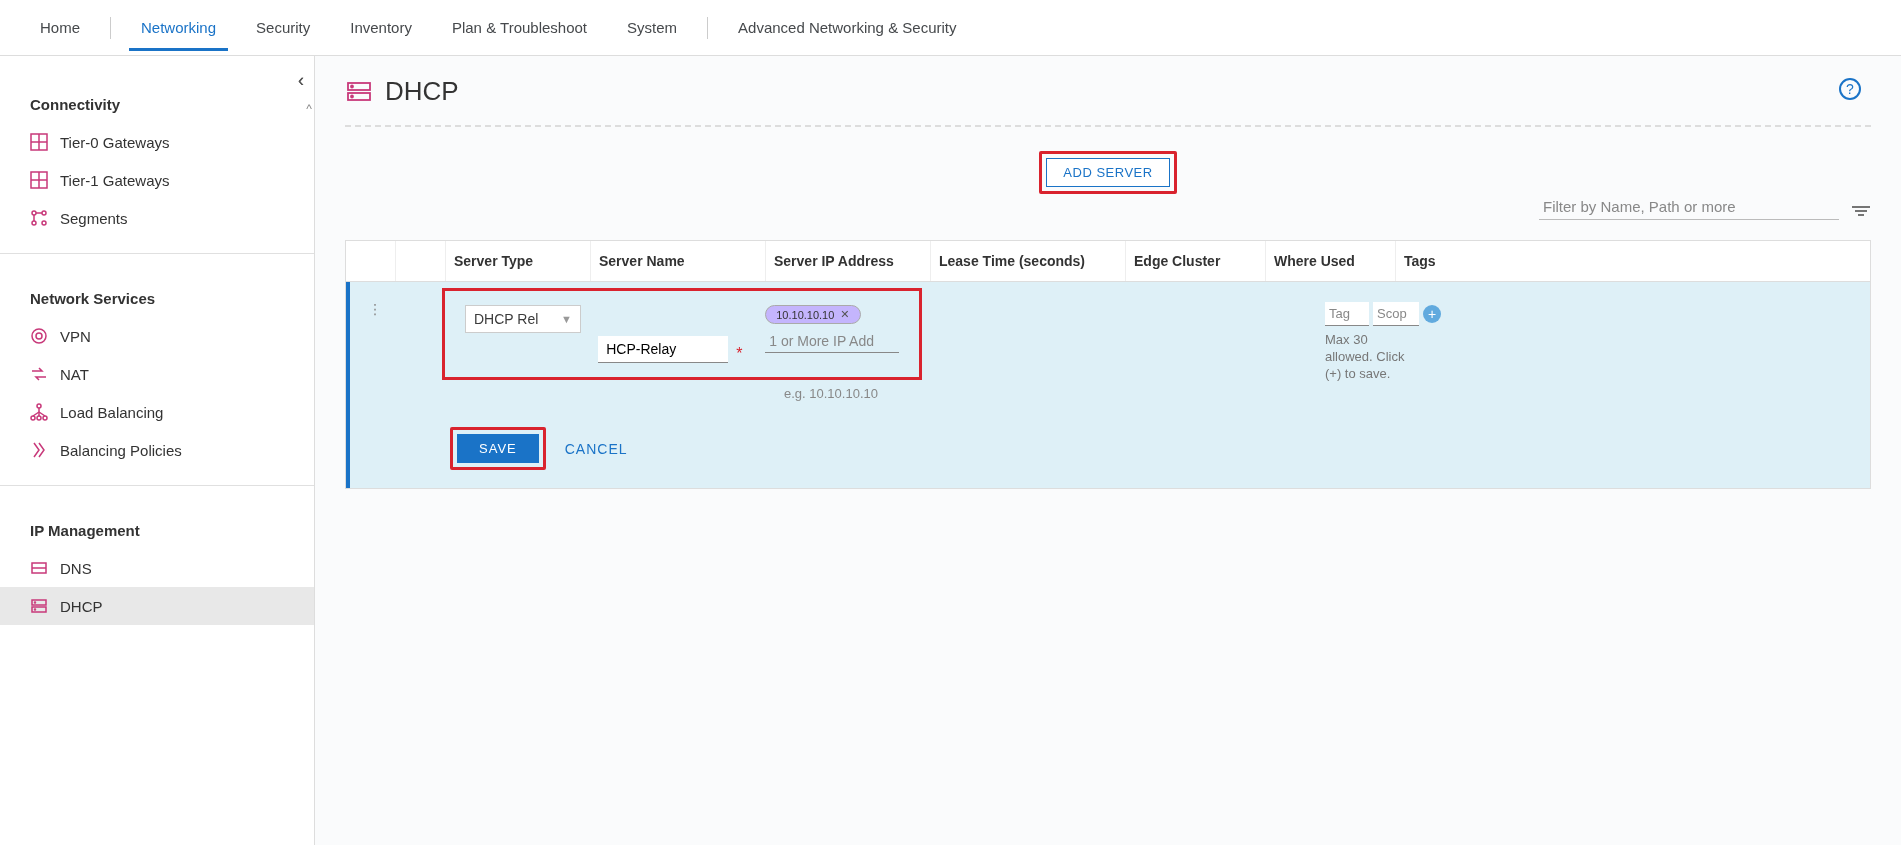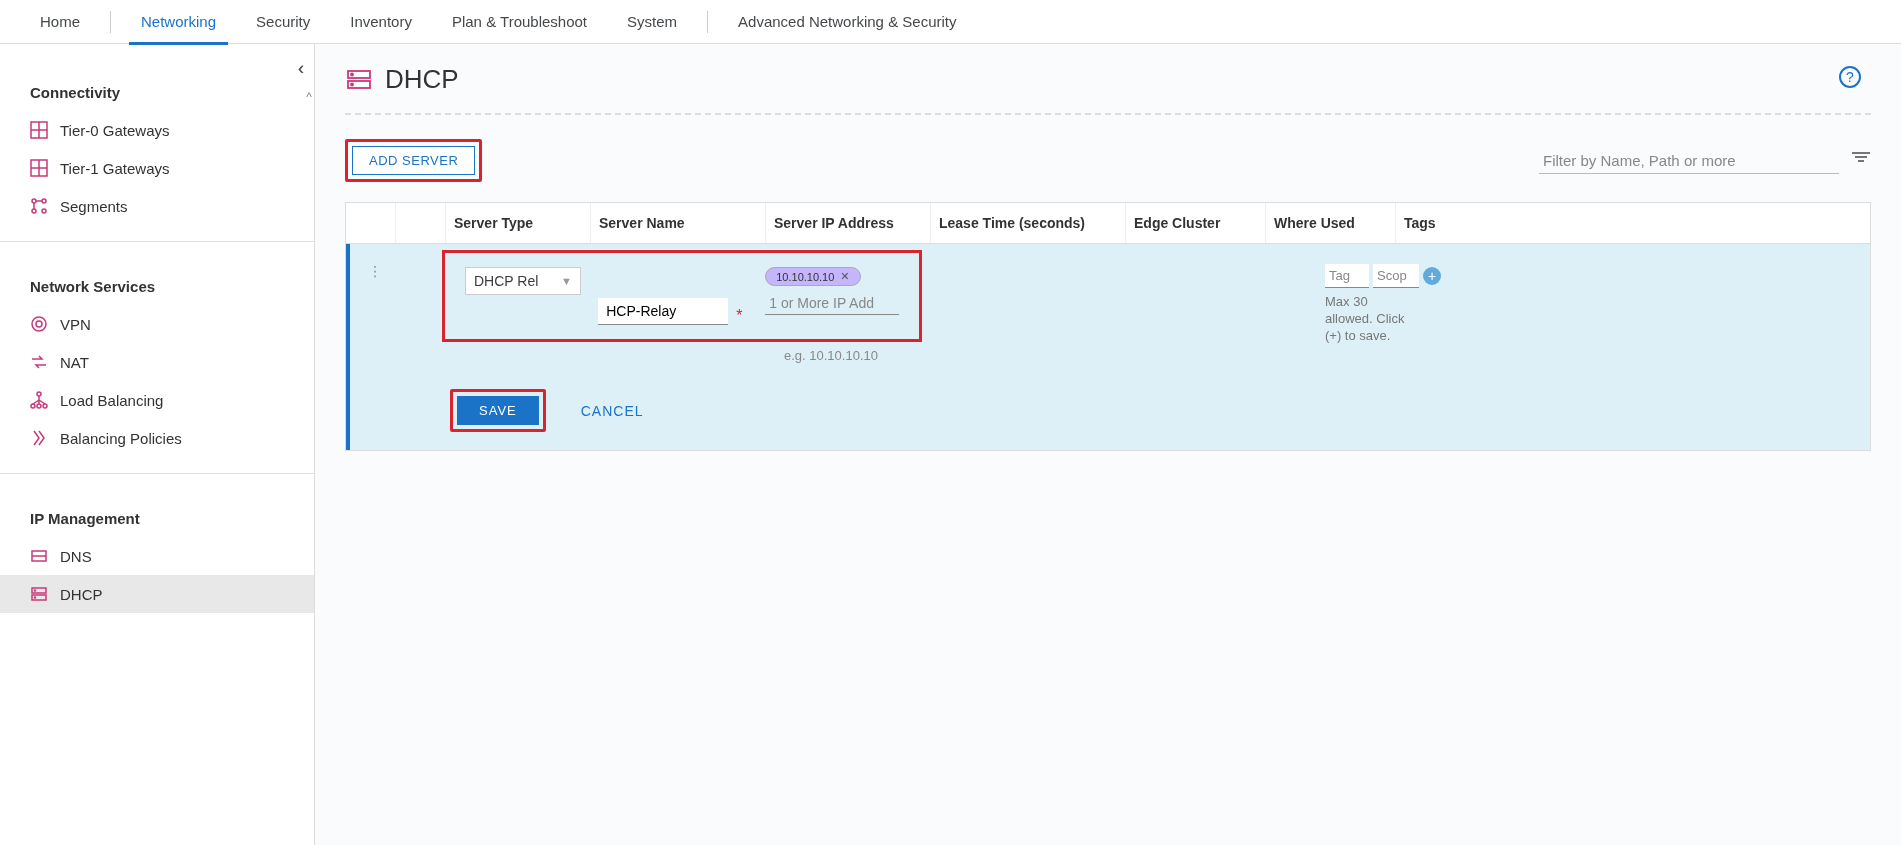--- a/index.html
+++ b/index.html
@@ -6,21 +6,21 @@
   body {
     font-family: "Segoe UI", Arial, sans-serif;
     font-size: 14px;
     color: #3b3b3b;
     background: #fff;
     overflow: hidden;
   }
   .topnav {
     display: flex;
     align-items: center;
-    height: 44px;
+    height: 56px;
     border-bottom: 1px solid #ddd;
     padding: 0 20px;
     gap: 0;
   }
   .topnav .tab {
     padding: 0 20px;
     height: 44px;
     display: flex;
     align-items: center;
     color: #46494c;
@@ -146,41 +146,42 @@
   .dashed-divider {
     border: none;
     border-top: 2px dashed #ddd;
     margin-bottom: 24px;
   }
 
   .toolbar {
     display: flex;
     align-items: center;
     margin-bottom: 20px;
+    flex-direction: column;
   }
   .add-server-btn {
     border: 1px solid #1a73c7;
     color: #1a73c7;
     background: #fff;
     padding: 6px 16px;
     font-size: 13px;
     letter-spacing: 0.5px;
     cursor: pointer;
     font-family: inherit;
   }
   .highlight-red {
     border: 3px solid #d9232e;
     padding: 4px;
     display: inline-block;
     border-radius: 2px;
   }
   .filter-area {
     margin-left: auto;
     display: flex;
-    align-items: flex-start;
+    align-items: flex-end;
     gap: 12px;
   }
   .filter-input {
     border: none;
     border-bottom: 1px solid #bbb;
     background: transparent;
     font-size: 15px;
     padding: 4px 4px;
     width: 300px;
     color: #555;
@@ -337,21 +338,21 @@
   }
   .tag-hint {
     color: #777;
     font-size: 13px;
     line-height: 1.3;
   }
 
   .action-row {
     display: flex;
     align-items: center;
-    gap: 35px;
+    gap: 19px;
     padding: 50px 0 0 100px;
   }
   .grid-row-outer > .action-row {
     background: #def0f7;
     border-left: 4px solid #1a73c7;
     padding: 12px 0 18px 100px;
     margin-top: 0;
   }
   .save-btn {
     background: #1a73c7;

